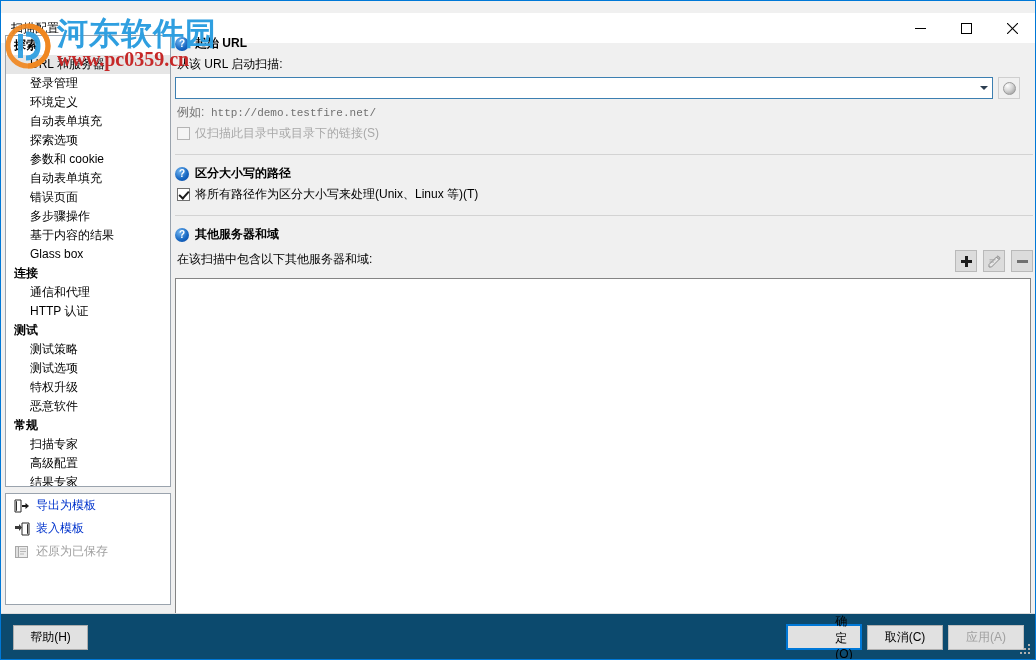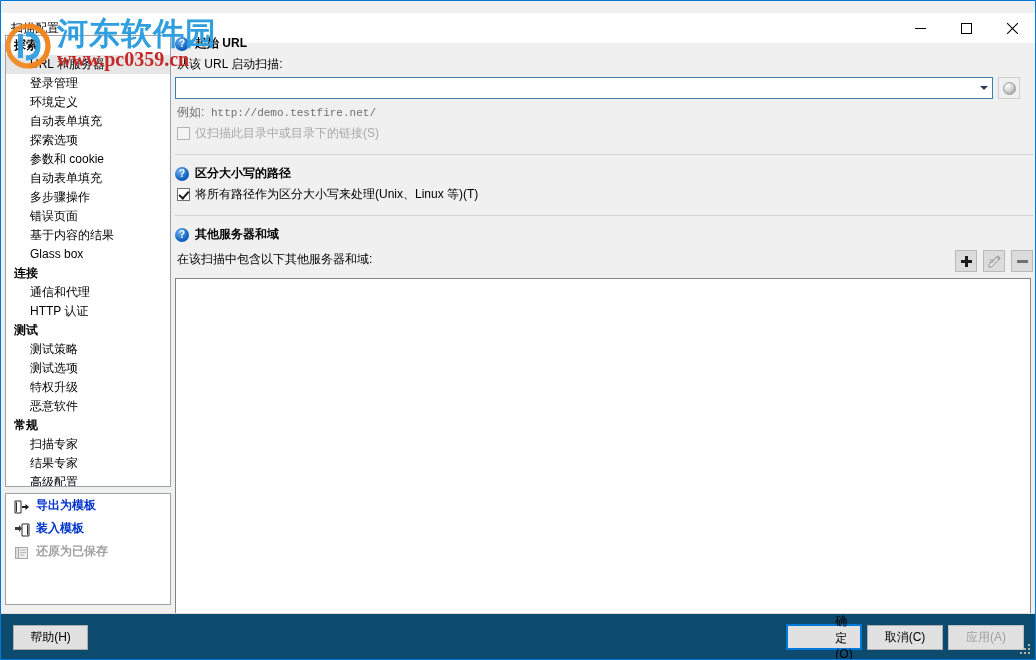--- a/index.html
+++ b/index.html
@@ -80,24 +80,23 @@
   }
   #tasks-header {
     height: 19px;
     background: linear-gradient(to bottom, #ffffff 0%, #e2e2e2 100%);
     border-bottom: 1px solid #9aa3ad;
     font-size: 12px; font-weight: bold; color: #000;
     padding-left: 7px; line-height: 18px;
     white-space: nowrap;
   }
   .task-row {
-    display: flex; align-items: flex-end;
+    display: flex; align-items: center;
     padding: 3px 11px 3px 8px;
     cursor: default;
-    font-weight: bold;
   }
   .task-label {
     font-size: 12px; color: #0033cc; margin-left: 6px;
     text-decoration: none; white-space: nowrap;
   }
   .task-row.disabled .task-label { color: #a0a0a0; }
   .task-icon {
     width: 16px; height: 14px;
     display: inline-block; position: relative;
   }
@@ -338,39 +337,39 @@
     <div id="nav-panel">
 
       <div class="nav-group">探索</div>
       <div class="nav-item selected">URL 和服务器</div>
       <div class="nav-item">登录管理</div>
       <div class="nav-item">环境定义</div>
       <div class="nav-item">自动表单填充</div>
       <div class="nav-item">探索选项</div>
       <div class="nav-item">参数和 cookie</div>
       <div class="nav-item">自动表单填充</div>
+      <div class="nav-item">错误页面</div>
       <div class="nav-item">多步骤操作</div>
-      <div class="nav-item">错误页面</div>
       <div class="nav-item">基于内容的结果</div>
       <div class="nav-item">Glass box</div>
 
       <div class="nav-group">连接</div>
       <div class="nav-item">通信和代理</div>
       <div class="nav-item">HTTP 认证</div>
 
       <div class="nav-group">测试</div>
       <div class="nav-item">测试策略</div>
       <div class="nav-item">测试选项</div>
       <div class="nav-item">特权升级</div>
       <div class="nav-item">恶意软件</div>
 
       <div class="nav-group">常规</div>
       <div class="nav-item">扫描专家</div>
+      <div class="nav-item">高级配置</div>
       <div class="nav-item">结果专家</div>
-      <div class="nav-item">高级配置</div>
     </div>
 
     <div id="tasks-panel">
 
       <div class="task-row">
         <span class="task-icon">
           <svg width="16" height="14" viewBox="0 0 16 14">
             <path d="M1 1 L7 1 L7 13 L1 13 Z" fill="#ffffff" stroke="#2b2b2b" stroke-width="1"></path>
             <path d="M2.5 2.2 L2.5 11.8" stroke="#2b2b2b" stroke-width="1"></path>
             <path d="M8 7 L13 7" stroke="#1b1b1b" stroke-width="2"></path>

